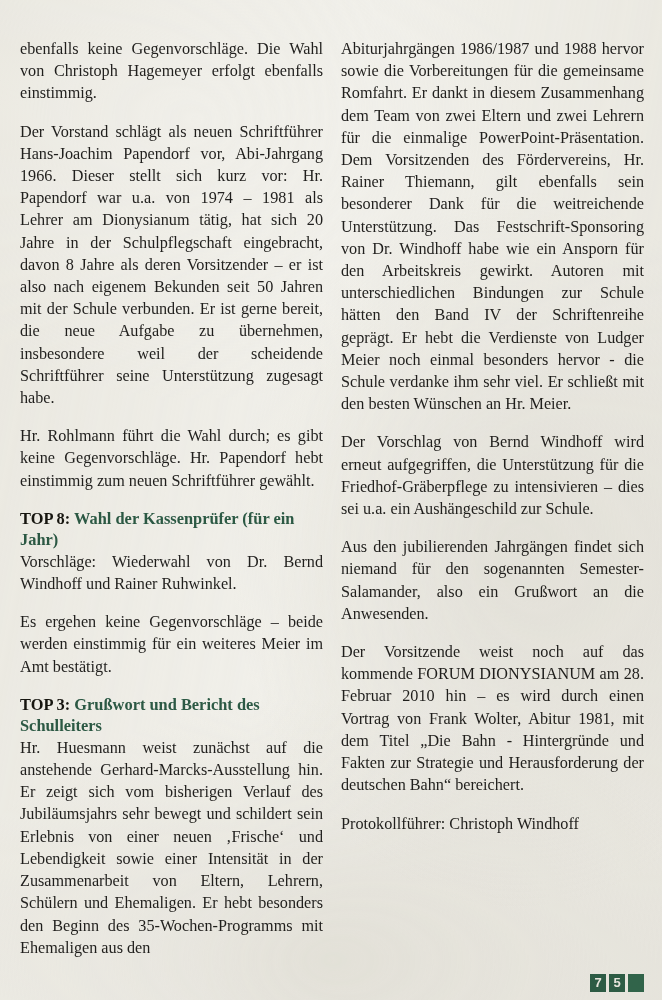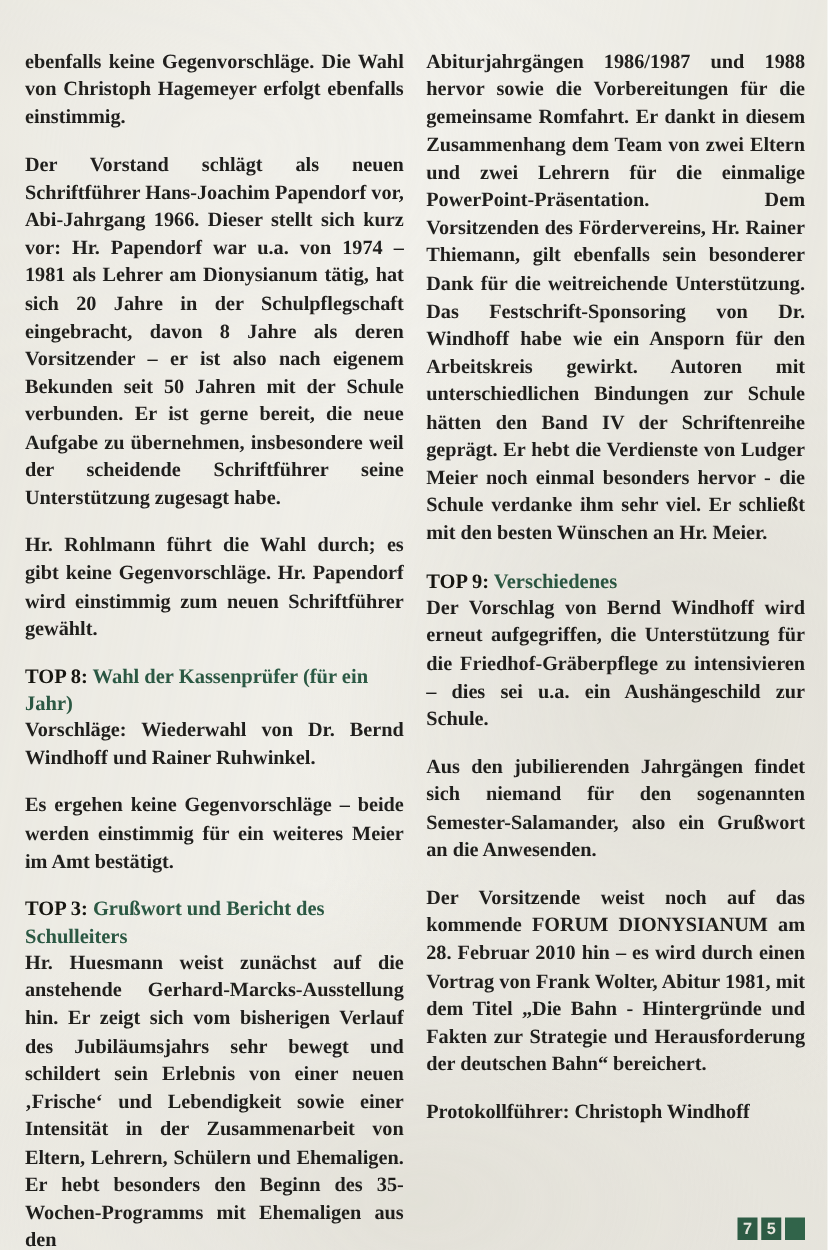--- a/index.html
+++ b/index.html
@@ -87,21 +87,20 @@
   }
 
   p.para {
     margin: 0 0 16px 0;
     font-size: 16.2px;
     line-height: 22.2px;
     text-align: justify;
     text-justify: inter-word;
     hyphens: manual;
     color: #201f1d;
-    font-weight: bold;
   }
   p.para.tight {
     margin-bottom: 0;
   }
   p.para.after-head {
     margin-top: 0;
   }
   h3.top-head {
     margin: 0 0 0 0;
     font-size: 16.4px;
@@ -151,42 +150,39 @@
 
 <div class="page">
 
 
   <div class="columns">
 
     <div class="col">
 
       <p class="para">ebenfalls keine Gegenvorschläge. Die Wahl von Christoph Hagemeyer erfolgt ebenfalls einstimmig.</p>
       <p class="para">Der Vorstand schlägt als neuen Schriftführer Hans-Joachim Papendorf vor, Abi-Jahrgang 1966. Dieser stellt sich kurz vor: Hr. Papendorf war u.a. von 1974 – 1981 als Lehrer am Dionysianum tätig, hat sich 20 Jahre in der Schulpflegschaft eingebracht, davon 8 Jahre als deren Vorsitzender – er ist also nach eigenem Bekunden seit 50 Jahren mit der Schule verbunden. Er ist gerne bereit, die neue Aufgabe zu übernehmen, insbesondere weil der scheidende Schriftführer seine Unterstützung zugesagt habe.</p>
-      <p class="para">Hr. Rohlmann führt die Wahl durch; es gibt keine Gegenvorschläge. Hr. Papendorf wird einstimmig zum neuen Schriftführer gewählt.</p>
+      <p class="para">Hr. Rohlmann führt die Wahl durch; es gibt keine Gegenvorschläge. Hr. Papendorf hebt einstimmig zum neuen Schriftführer gewählt.</p>
 
       <div class="head-block">
         <h3 class="top-head green-rest"><span class="lead">TOP 8: </span><span class="rest">Wahl der Kassenprüfer (für ein Jahr)</span></h3>
       </div>
       <p class="para after-head">Vorschläge: Wiederwahl von Dr. Bernd Windhoff und Rainer Ruhwinkel.</p>
       <p class="para">Es ergehen keine Gegenvorschläge – beide werden einstimmig für ein weiteres Meier im Amt bestätigt.</p>
 
       <div class="head-block">
         <h3 class="top-head green-rest"><span class="lead">TOP 3: </span><span class="rest">Grußwort und Bericht des Schulleiters</span></h3>
       </div>
       <p class="para after-head tight">Hr. Huesmann weist zunächst auf die anstehende Gerhard-Marcks-Ausstellung hin. Er zeigt sich vom bisherigen Verlauf des Jubiläumsjahrs sehr bewegt und schildert sein Erlebnis von einer neuen ‚Frische‘ und Lebendigkeit sowie einer Intensität in der Zusammenarbeit von Eltern, Lehrern, Schülern und Ehemaligen. Er hebt besonders den Beginn des 35-Wochen-Programms mit Ehemaligen aus den</p>
 
     </div>
 
     <div class="col">
 
       <p class="para">Abiturjahrgängen 1986/1987 und 1988 hervor sowie die Vorbereitungen für die gemeinsame Romfahrt. Er dankt in diesem Zusammenhang dem Team von zwei Eltern und zwei Lehrern für die einmalige PowerPoint-Präsentation. Dem Vorsitzenden des Fördervereins, Hr. Rainer Thiemann, gilt ebenfalls sein besonderer Dank für die weitreichende Unterstützung. Das Festschrift-Sponsoring von Dr. Windhoff habe wie ein Ansporn für den Arbeitskreis gewirkt. Autoren mit unterschiedlichen Bindungen zur Schule hätten den Band IV der Schriftenreihe geprägt. Er hebt die Verdienste von Ludger Meier noch einmal besonders hervor - die Schule verdanke ihm sehr viel. Er schließt mit den besten Wünschen an Hr. Meier.</p>
 
-      <div class="head-block">
-        <h3 class="top-head green-rest"><span class="lead">TOP 9: </span><span class="rest">Verschiedenes</span></h3>
-      </div>
       <p class="para after-head">Der Vorschlag von Bernd Windhoff wird erneut aufgegriffen, die Unterstützung für die Friedhof-Gräberpflege zu intensivieren – dies sei u.a. ein Aushängeschild zur Schule.</p>
 
       <p class="para">Aus den jubilierenden Jahrgängen findet sich niemand für den sogenannten Semester-Salamander, also ein Grußwort an die Anwesenden.</p>
       <p class="para">Der Vorsitzende weist noch auf das kommende FORUM DIONYSIANUM am 28. Februar 2010 hin – es wird durch einen Vortrag von Frank Wolter, Abitur 1981, mit dem Titel „Die Bahn - Hintergründe und Fakten zur Strategie und Herausforderung der deutschen Bahn“ bereichert.</p>
       <p class="para">Protokollführer: Christoph Windhoff</p>
 
     </div>
   </div>
 
   <div class="folio">

